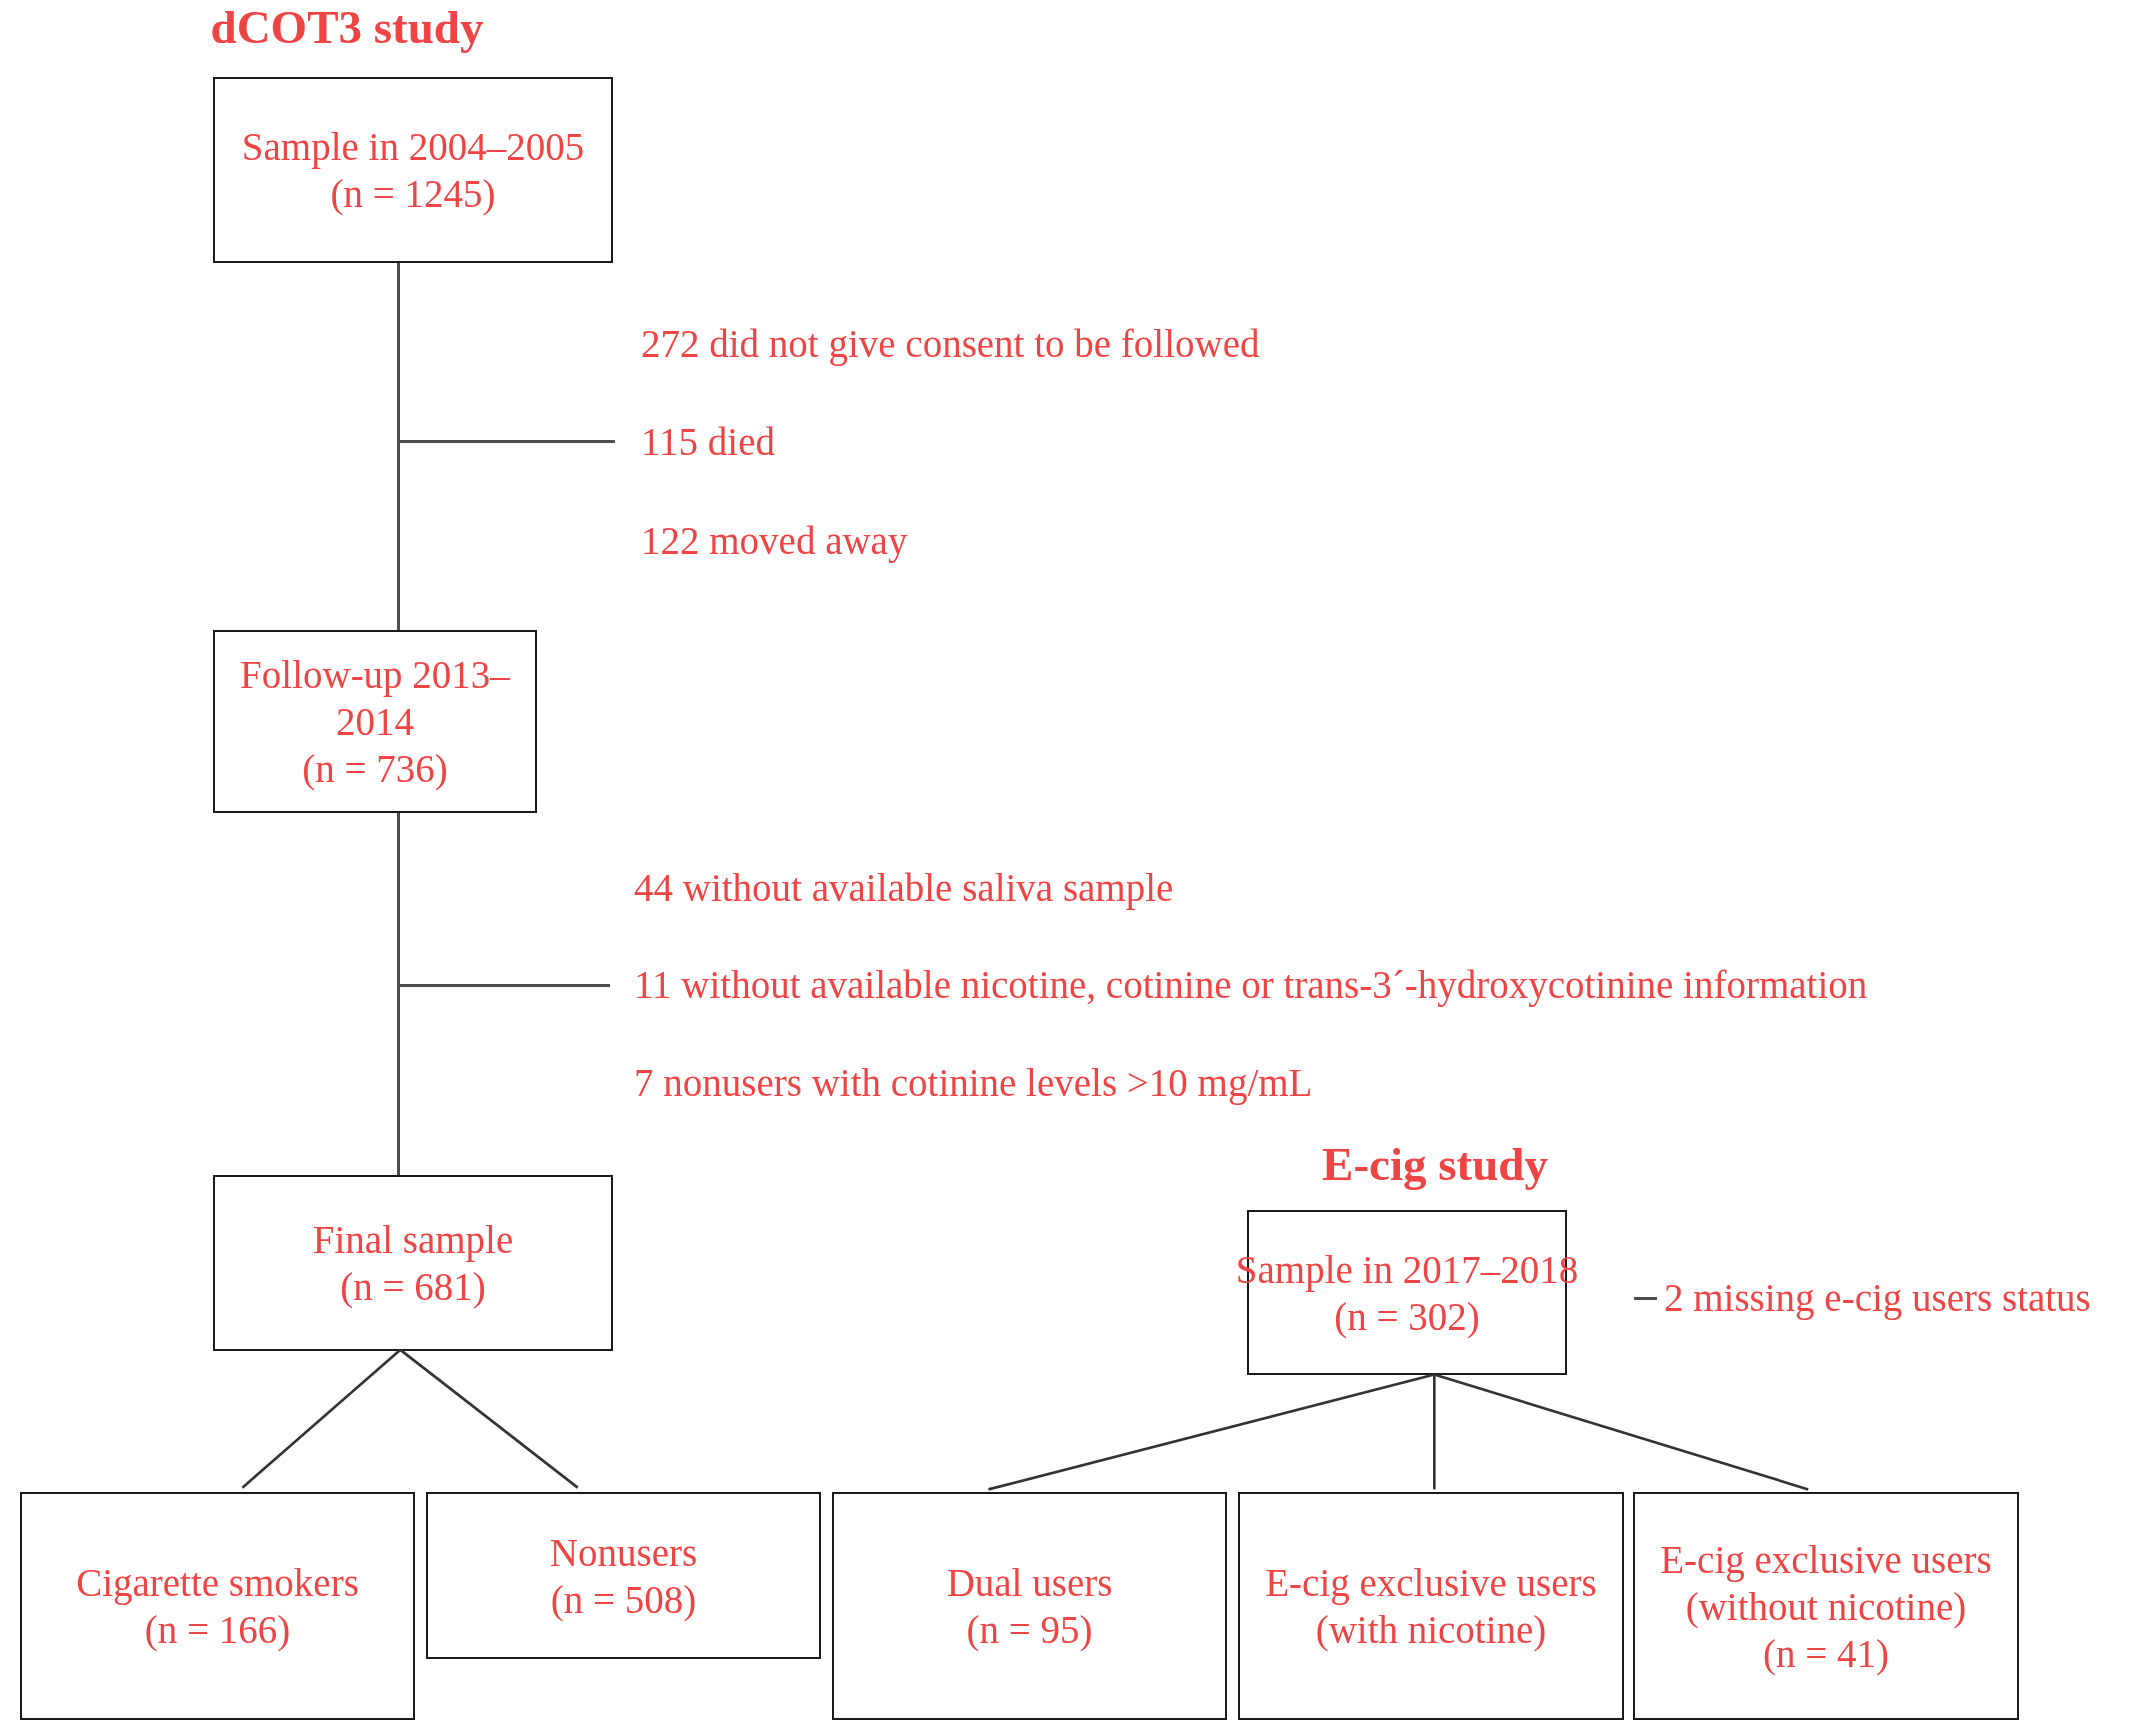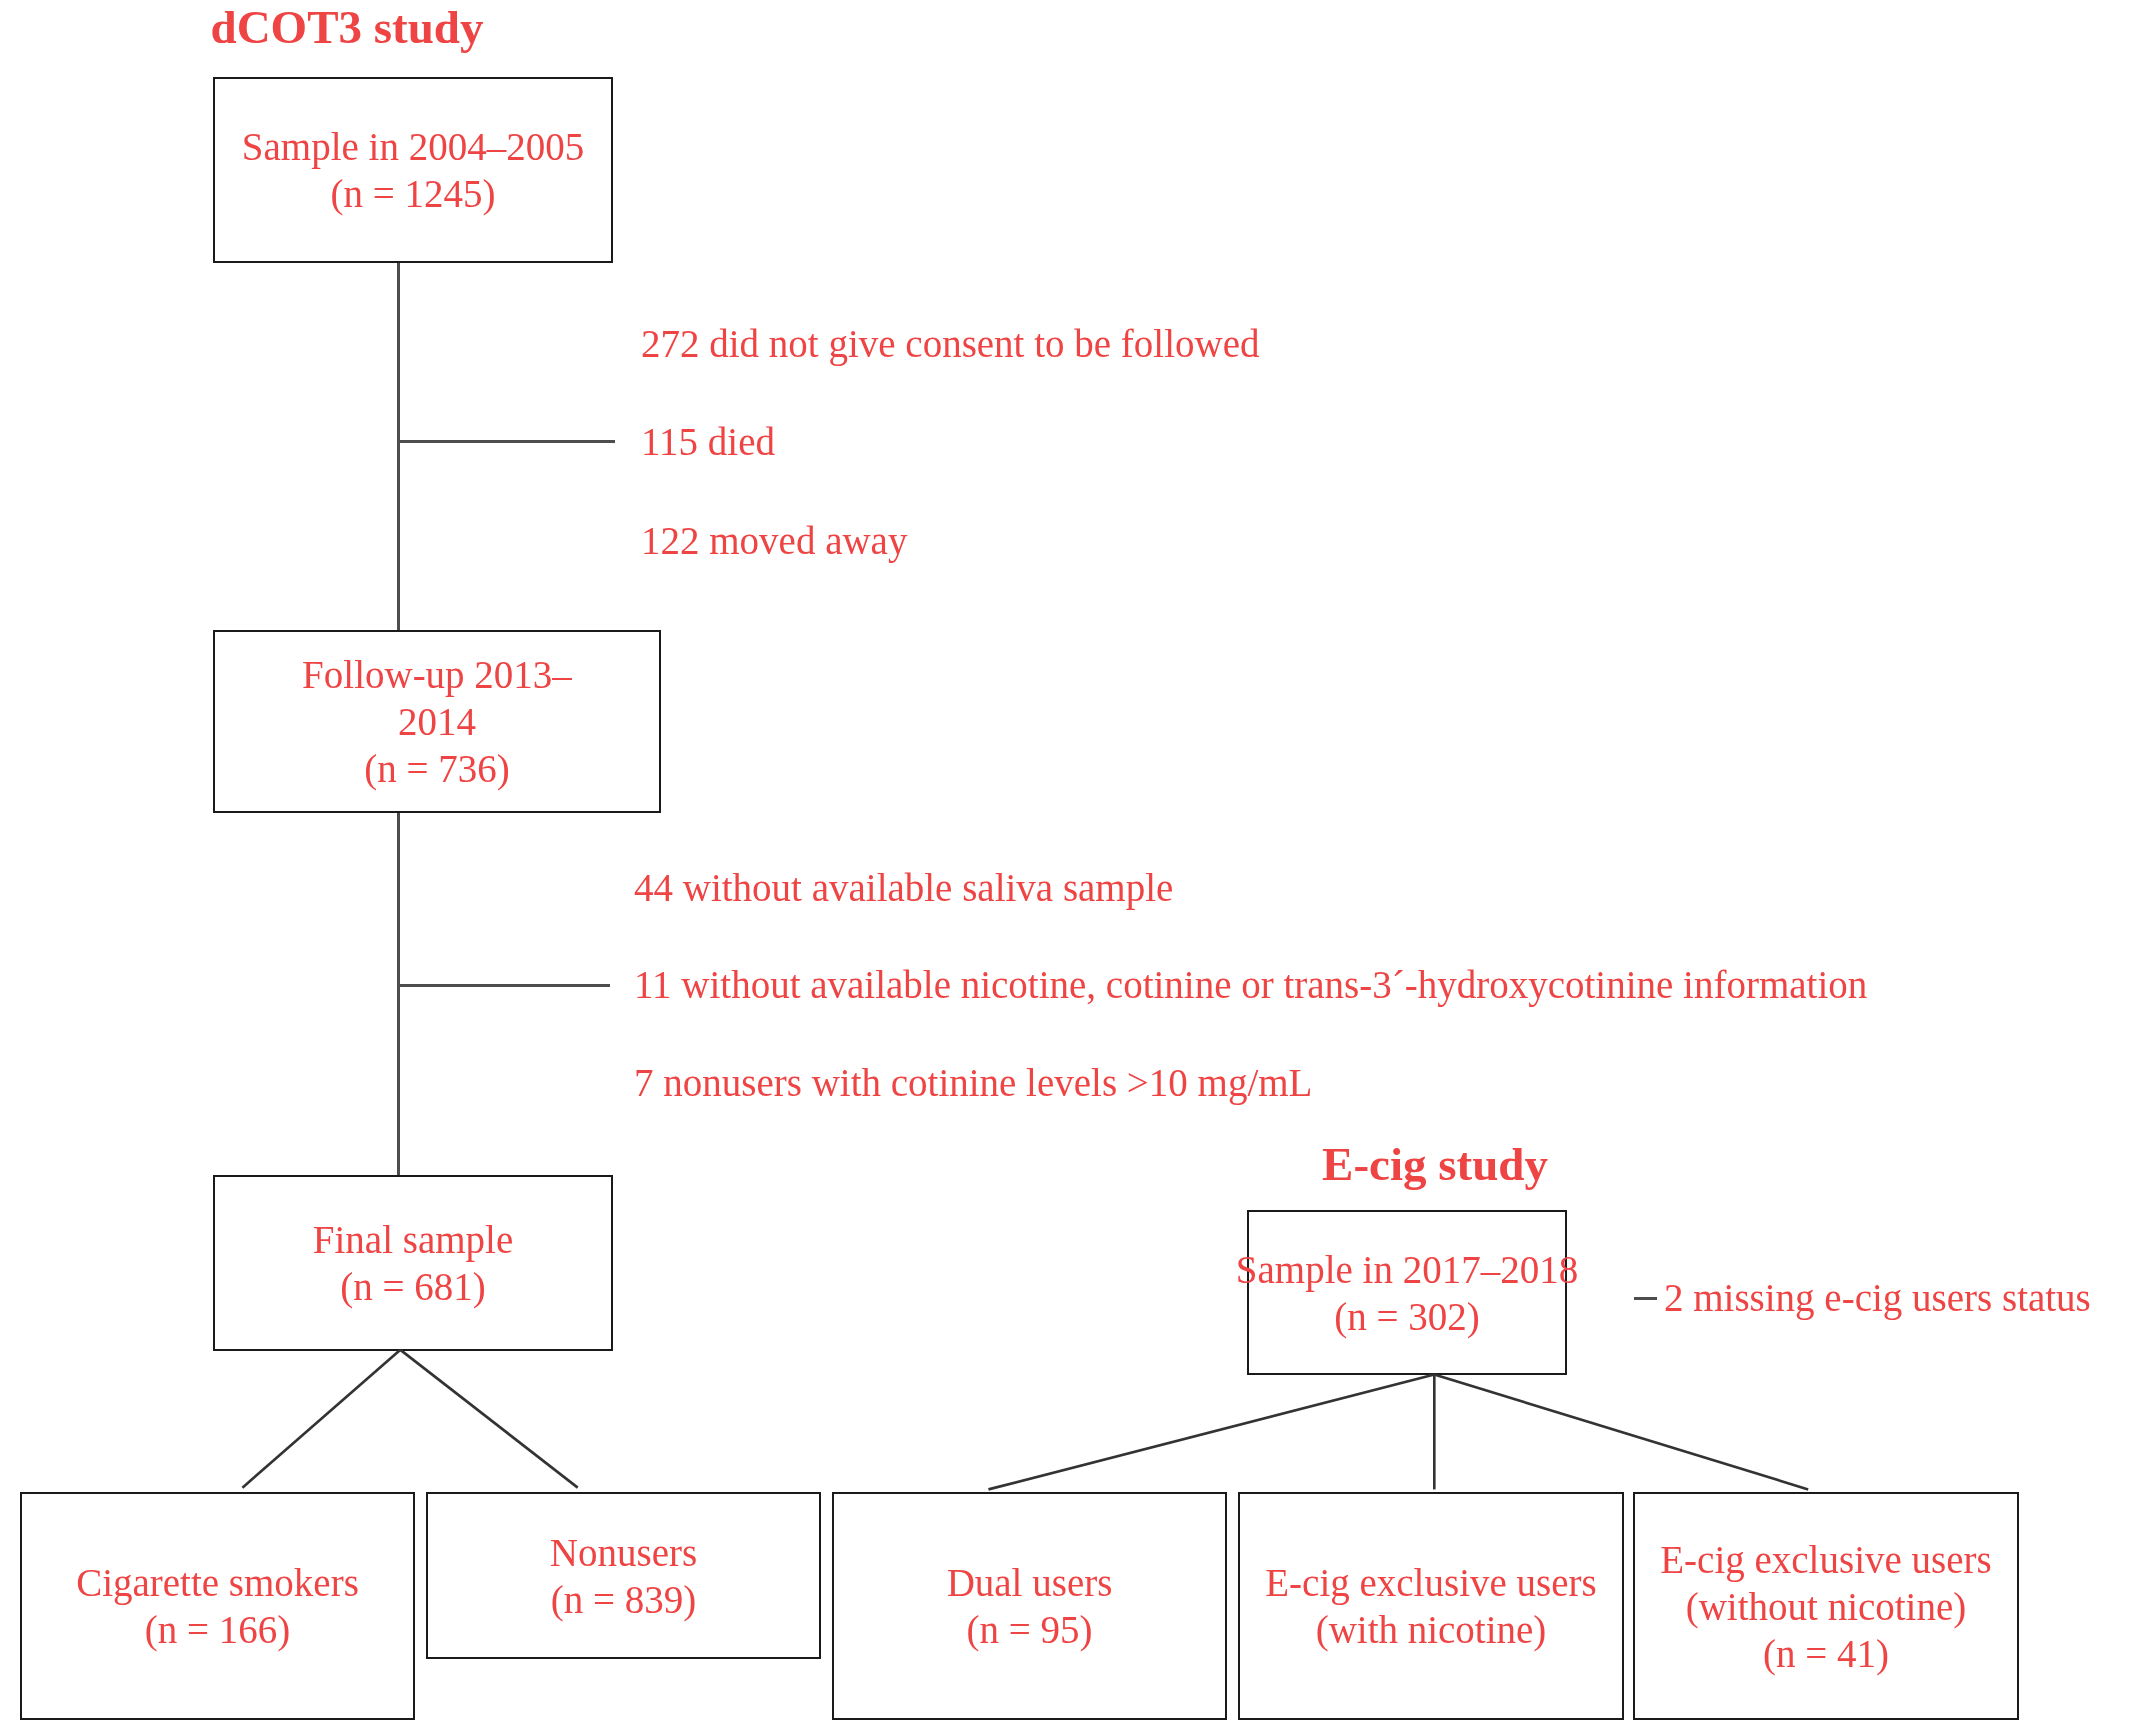--- a/index.html
+++ b/index.html
@@ -80,21 +80,21 @@
   </div>
 
   <div class="vline" style="left:397px; top:263px; height:367px;"></div>
 
   <div class="hline" style="left:397px; top:440px; width:218px;"></div>
 
   <div class="note" style="left:641px; top:321px;">272 did not give consent to be followed</div>
   <div class="note" style="left:641px; top:419px;">115 died</div>
   <div class="note" style="left:641px; top:518px;">122 moved away</div>
 
-  <div class="box" style="left:200px; top:630px; width:448px; height:183px;">
+  <div class="box" style="left:200px; top:630px; width:324px; height:183px;">
     <div class="inner">
       <div>Follow-up 2013–</div>
       <div>2014</div>
       <div>(n = 736)</div>
     </div>
   </div>
 
   <div class="vline" style="left:397px; top:813px; height:362px;"></div>
 
   <div class="hline" style="left:397px; top:984px; width:213px;"></div>
@@ -136,21 +136,21 @@
   <div class="box" style="left:7px; top:1492px; width:395px; height:228px;">
     <div class="inner">
       <div>Cigarette smokers</div>
       <div>(n = 166)</div>
     </div>
   </div>
 
   <div class="box" style="left:413px; top:1492px; width:395px; height:167px;text-align:center;">
     <div class="inner">
       <div>Nonusers</div>
-      <div>(n = 839)</div>
+      <div>(n = 508)</div>
     </div>
   </div>
 
   <div class="box" style="left:819px; top:1492px; width:395px; height:228px;">
     <div class="inner">
       <div>Dual users</div>
       <div>(n = 95)</div>
     </div>
   </div>
 

